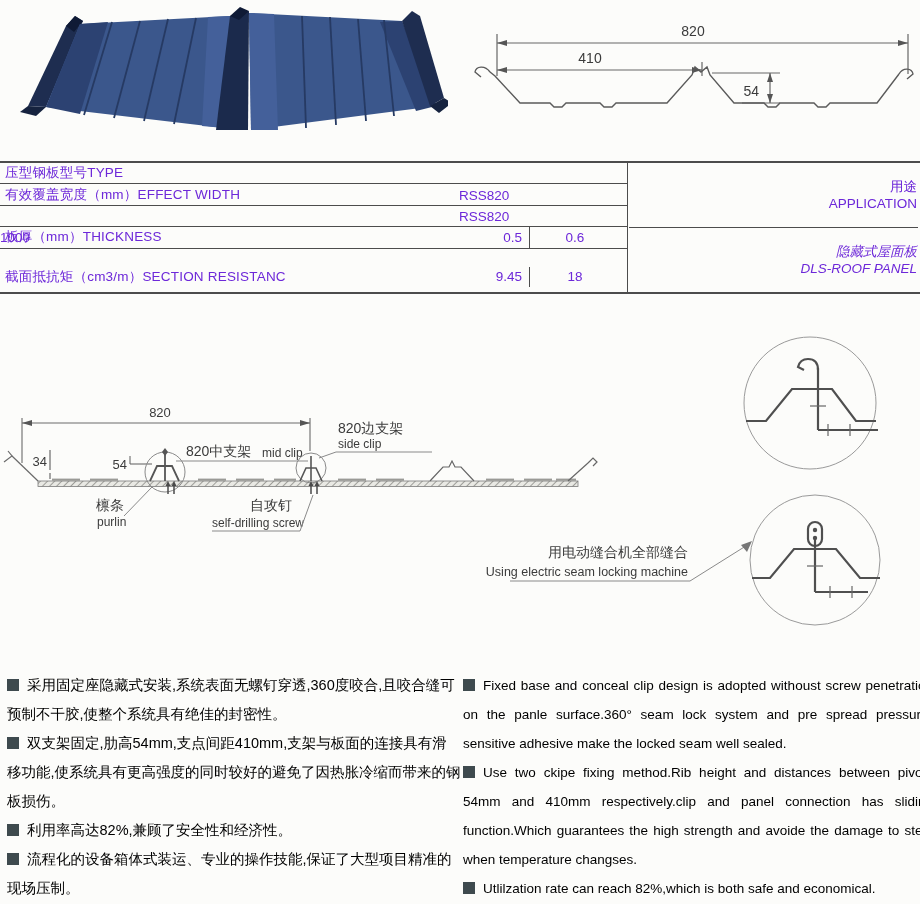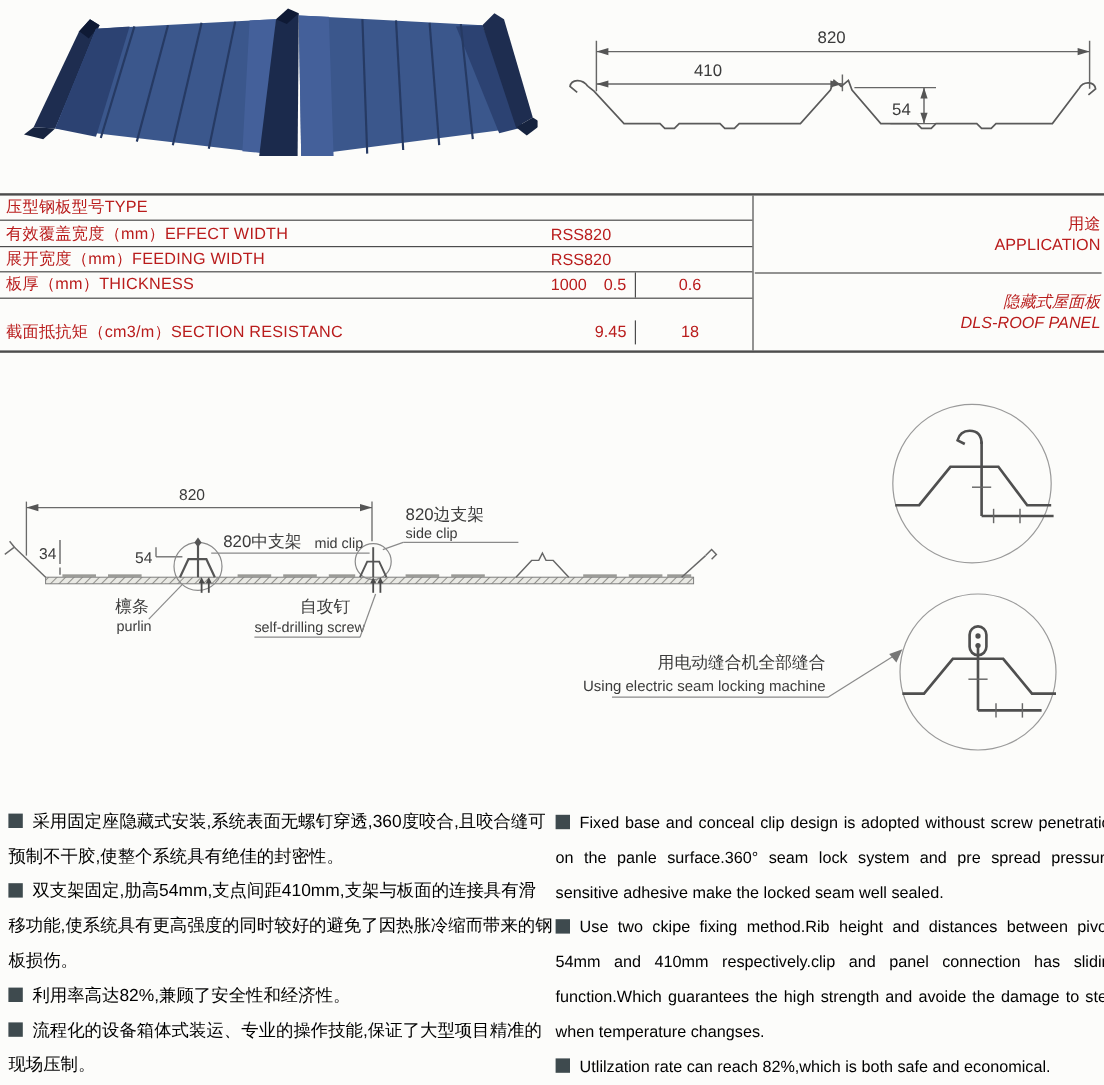--- a/index.html
+++ b/index.html
@@ -11,21 +11,21 @@
   }
   svg text{font-family:"Liberation Sans","DejaVu Sans",sans-serif;fill:#3b3b3b;}
 
   
   .panel3d{position:absolute;left:18px;top:4px;}
   .profile{position:absolute;left:462px;top:8px;}
 
   
   .spec-table{position:absolute;left:0;top:161px;width:920px;height:133px;
     border-top:2px solid #4c4c4c;border-bottom:2px solid #4c4c4c;box-sizing:border-box;
-    font-size:13.5px;color:#b91c1c;}
+    font-size:13.5px;color:#6d28d9;}
   .st-left{position:absolute;left:0;top:0;width:628px;height:129px;
     border-right:1.4px solid #4c4c4c;box-sizing:border-box;}
   .st-row{height:20.4px;border-bottom:1px solid #4c4c4c;display:flex;align-items:center;}
   .st-row:last-child{border-bottom:none;margin-top:18px;}
   .st-label{flex:1;padding-left:5px;letter-spacing:.2px;}
   .st-vm{width:161px;padding-right:7px;margin-top:44px;}
   .st-v1{width:54px;border-right:1px solid #4c4c4c;align-self:stretch;
     display:flex;align-items:center;justify-content:flex-end;padding-right:7px;}
   .st-v2{width:90px;text-align:center;padding-right:7px;}
   .st-right{position:absolute;left:629px;top:0;width:289px;height:129px;}
@@ -110,21 +110,20 @@
   <div class="st-left">
     <div class="st-row">
       <div class="st-label">压型钢板型号TYPE</div>
       <div class="st-vm">RSS820</div>
     </div>
     <div class="st-row">
       <div class="st-label">有效覆盖宽度（mm）EFFECT WIDTH</div>
       <div class="st-vm">RSS820</div>
     </div>
     <div class="st-row">
-      <div class="st-label">展开宽度（mm）FEEDING WIDTH</div>
       <div class="st-vm">1000</div>
     </div>
     <div class="st-row">
       <div class="st-label">板厚（mm）THICKNESS</div>
       <div class="st-v1">0.5</div>
       <div class="st-v2">0.6</div>
     </div>
     <div class="st-row">
       <div class="st-label">截面抵抗矩（cm3/m）SECTION RESISTANC</div>
       <div class="st-v1">9.45</div>

